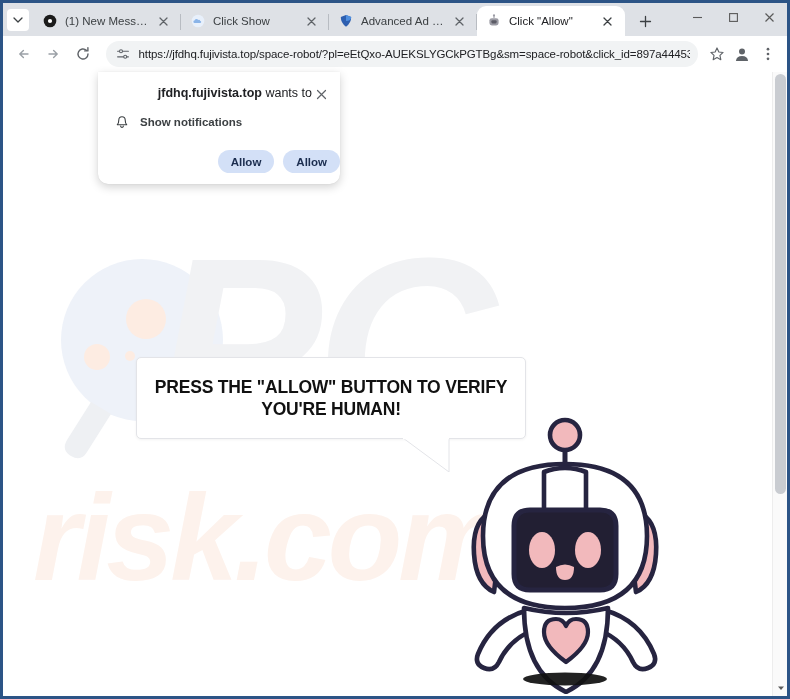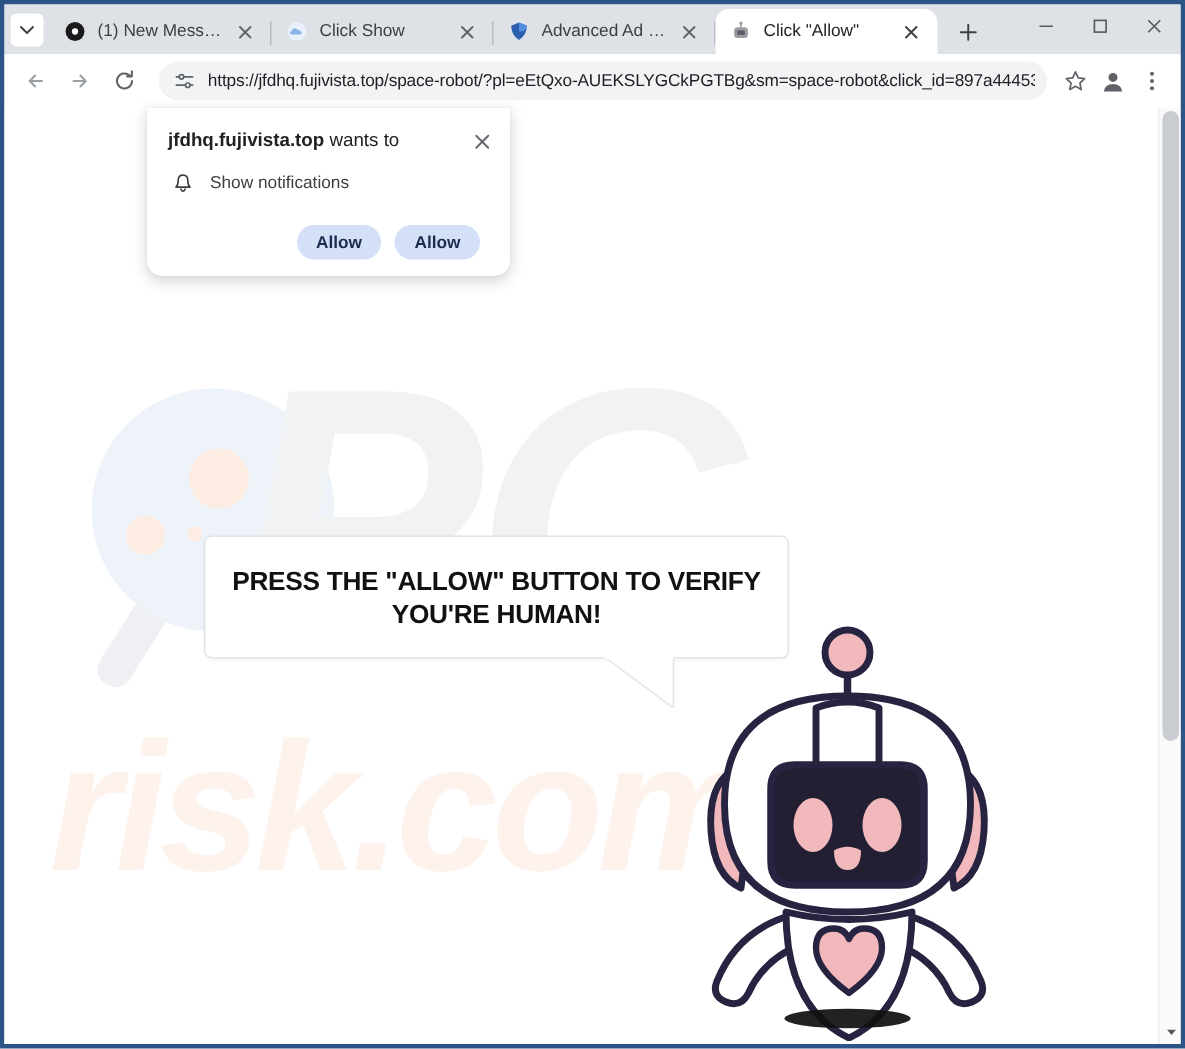--- a/index.html
+++ b/index.html
@@ -209,39 +209,40 @@
     z-index: 40;
   }
   #perm-head {
     display: flex; align-items: flex-start;
     padding: 13px 10px 0 14px;
   }
   #perm-title {
     flex: 1 1 auto;
     font-size: 12.5px; color: #202124; line-height: 1.2;
     padding-top: 1px;
+    text-align: right;
   }
   #perm-title b { font-weight: bold; }
   #perm-close {
     width: 18px; height: 18px; flex: 0 0 18px;
     display: flex; align-items: center; justify-content: center;
     cursor: pointer; color: #5f6368;
   }
   #perm-row {
     display: flex; align-items: center;
     padding: 11px 14px 0 16px;
   }
   #bell {
     width: 16px; height: 16px; flex: 0 0 16px; margin-right: 10px;
     display: flex; align-items: center; justify-content: center;
     color: #3c4043;
   }
-  #perm-option { font-size: 11.5px; color: #3c4043; }
+  #perm-option { font-size: 11.5px; color: #3c4043; font-weight: bold; }
   #perm-actions {
-    position: absolute; right: 20px; bottom: 11px;
+    position: absolute; right: 0; bottom: 11px;
     display: flex; gap: 9px; margin-top: 32px;
   }
   .perm-btn {
     height: 23px; min-width: 49px;
     padding: 0 13px;
     border: none; border-radius: 12px;
     background: #d3e0f7;
     color: #1b2d4f;
     font-family: "Liberation Sans", sans-serif;
     font-size: 11.5px; font-weight: bold;

